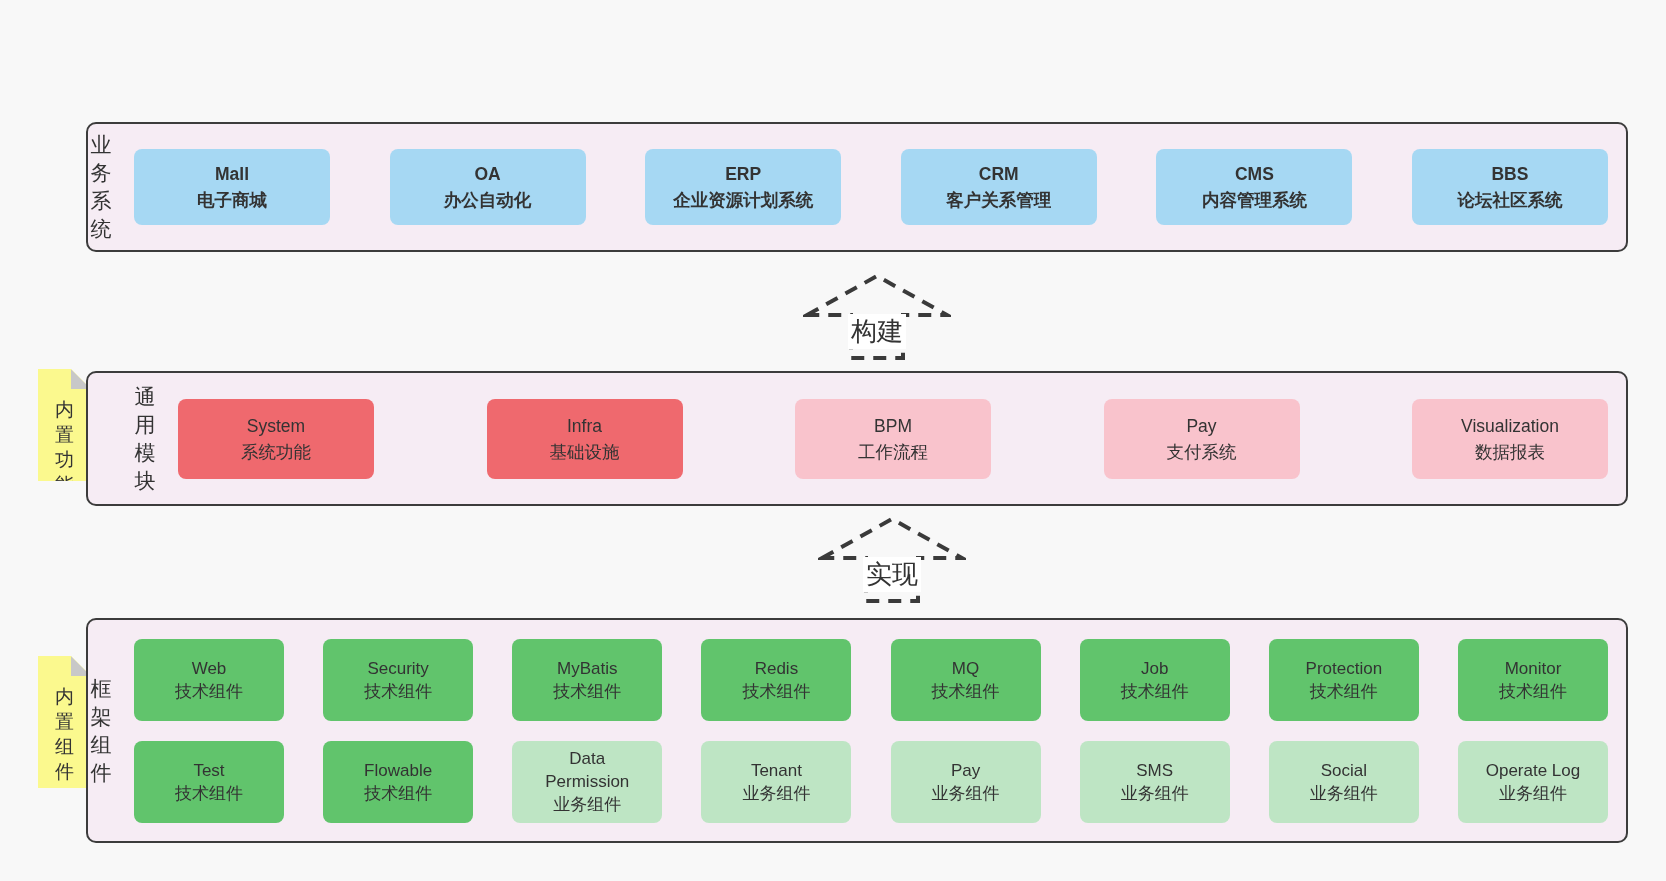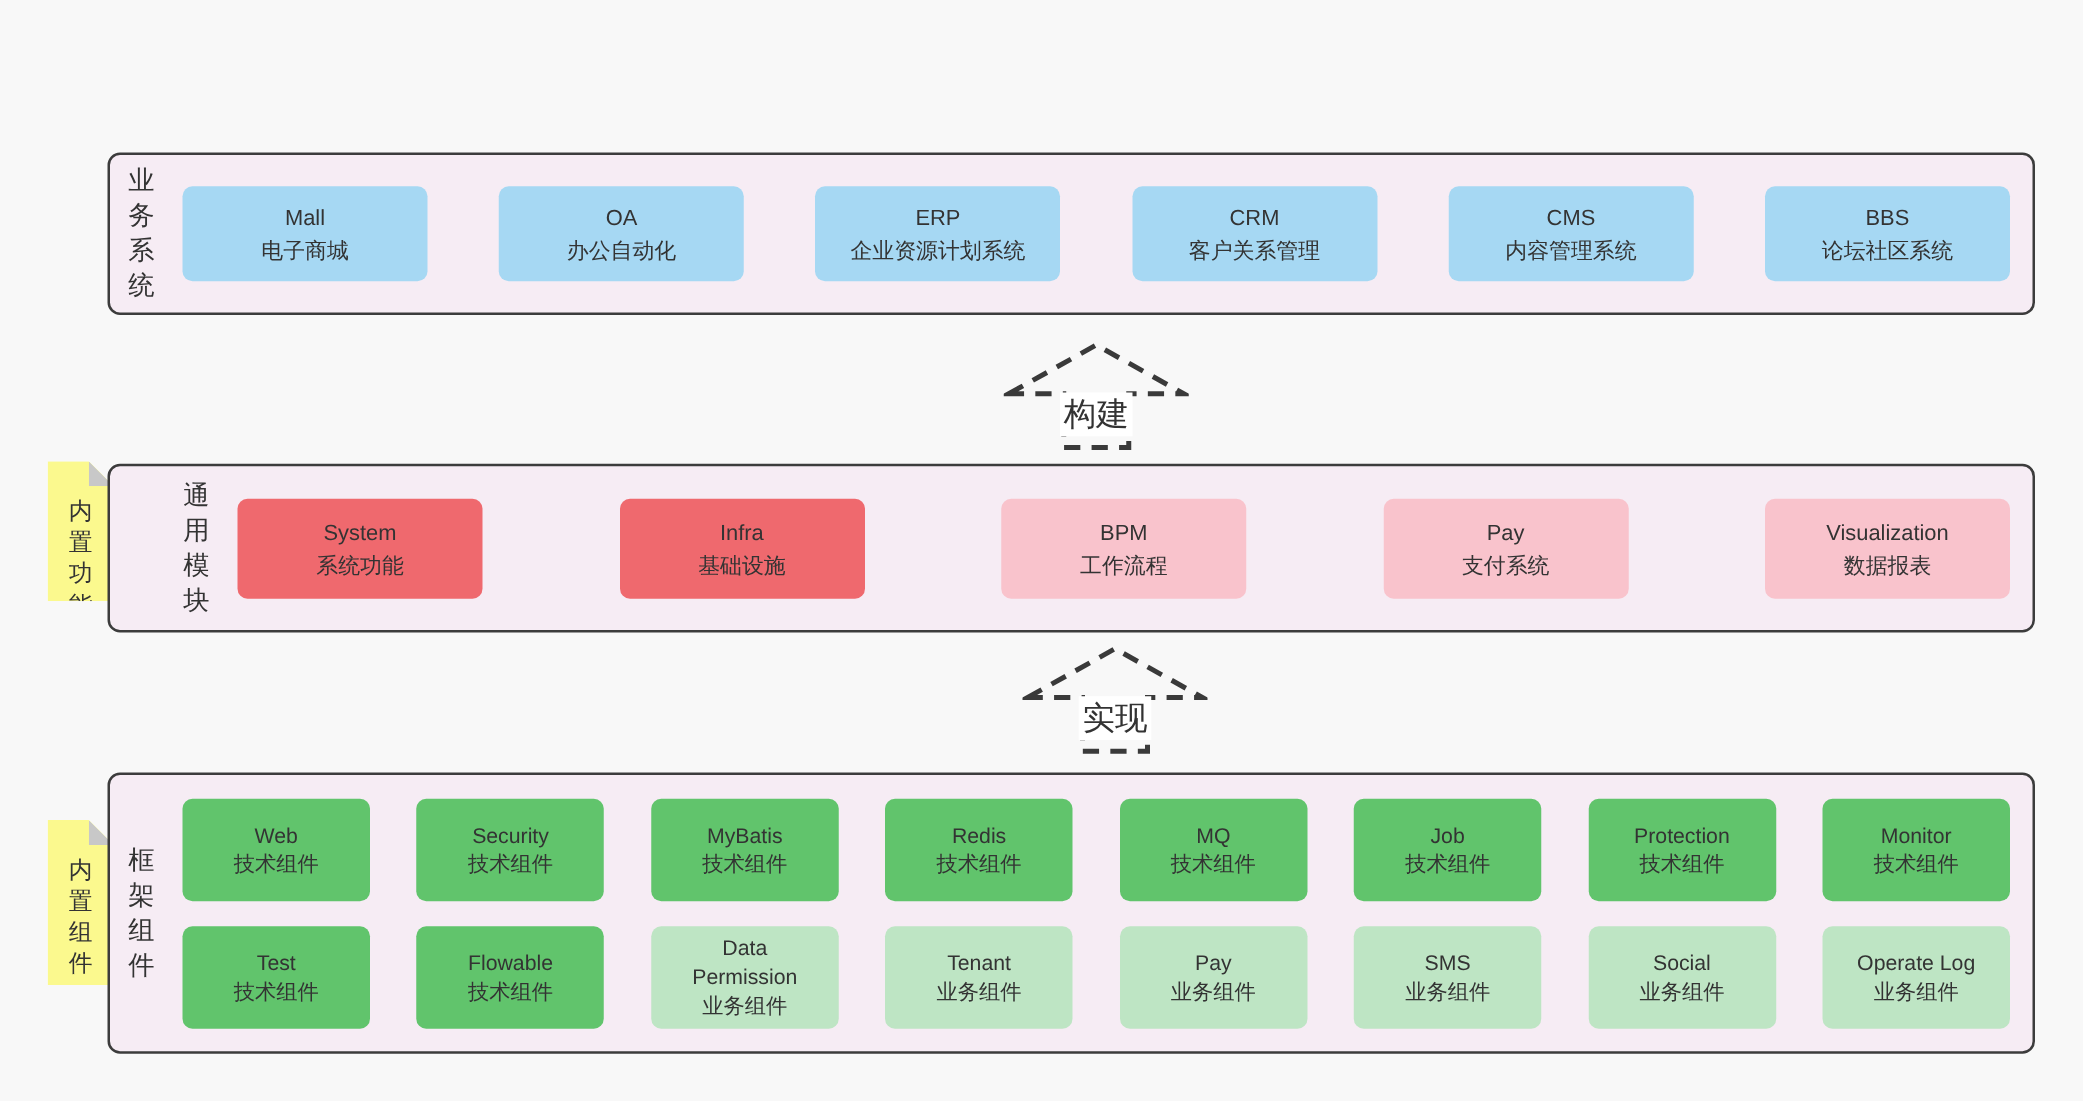--- a/index.html
+++ b/index.html
@@ -13,39 +13,39 @@
   #stage{position:relative;width:1666px;height:881px;background:var(--c-page);overflow:hidden;}
 
   
   .band{position:absolute;left:86px;width:1542px;background:var(--c-band-bg);
         border:2px solid var(--c-border);border-radius:10px;display:flex;align-items:center;
         box-sizing:border-box;}
   #band-business{top:122px;height:130px;}
   #band-modules{top:371px;height:135px;padding-left:44px;}
   #band-framework{top:618px;height:225px;}
 
-  .band-label{flex:0 0 26px;margin-left:12px;font-size:21px;line-height:28px;
+  .band-label{flex:0 0 26px;font-size:21px;line-height:28px;
               word-break:break-all;text-align:center;color:var(--c-text);}
 
   .band-boxes{flex:1;display:flex;justify-content:space-between;align-items:center;
               margin:0 18px 0 20px;}
   .rows{flex:1;display:flex;flex-direction:column;gap:20px;margin:0 18px 0 20px;}
   .row{display:flex;justify-content:space-between;}
 
   
   .box{border-radius:8px;display:flex;flex-direction:column;justify-content:center;
        text-align:center;color:var(--c-text);box-sizing:border-box;}
   .box .bt,.box .bs{font-size:17.5px;line-height:26px;}
   .box-lg{width:196px;height:76px;}
   #band-modules .box-lg{height:80px;}
   .box-sm{width:150px;height:82px;}
   .box-sm .bt,.box-sm .bs{font-size:17px;line-height:23px;}
   .box-sm .bt{max-width:104px;margin:0 auto;}
 
-  .c-blue{background:var(--c-blue);}
+  .c-blue{background:var(--c-blue);font-weight:bold;}
   .c-red{background:var(--c-red);}
   .c-pink{background:var(--c-pink);}
   .c-green{background:var(--c-green);}
   .c-green-light{background:var(--c-green-light);}
 
   
   .note{position:absolute;left:38px;width:53px;background:var(--c-yellow);
         clip-path:polygon(0 0,calc(100% - 20px) 0,100% 20px,100% 100%,0 100%);}
   #note-functions{top:369px;height:112px;}
   #note-components{top:656px;height:132px;}

